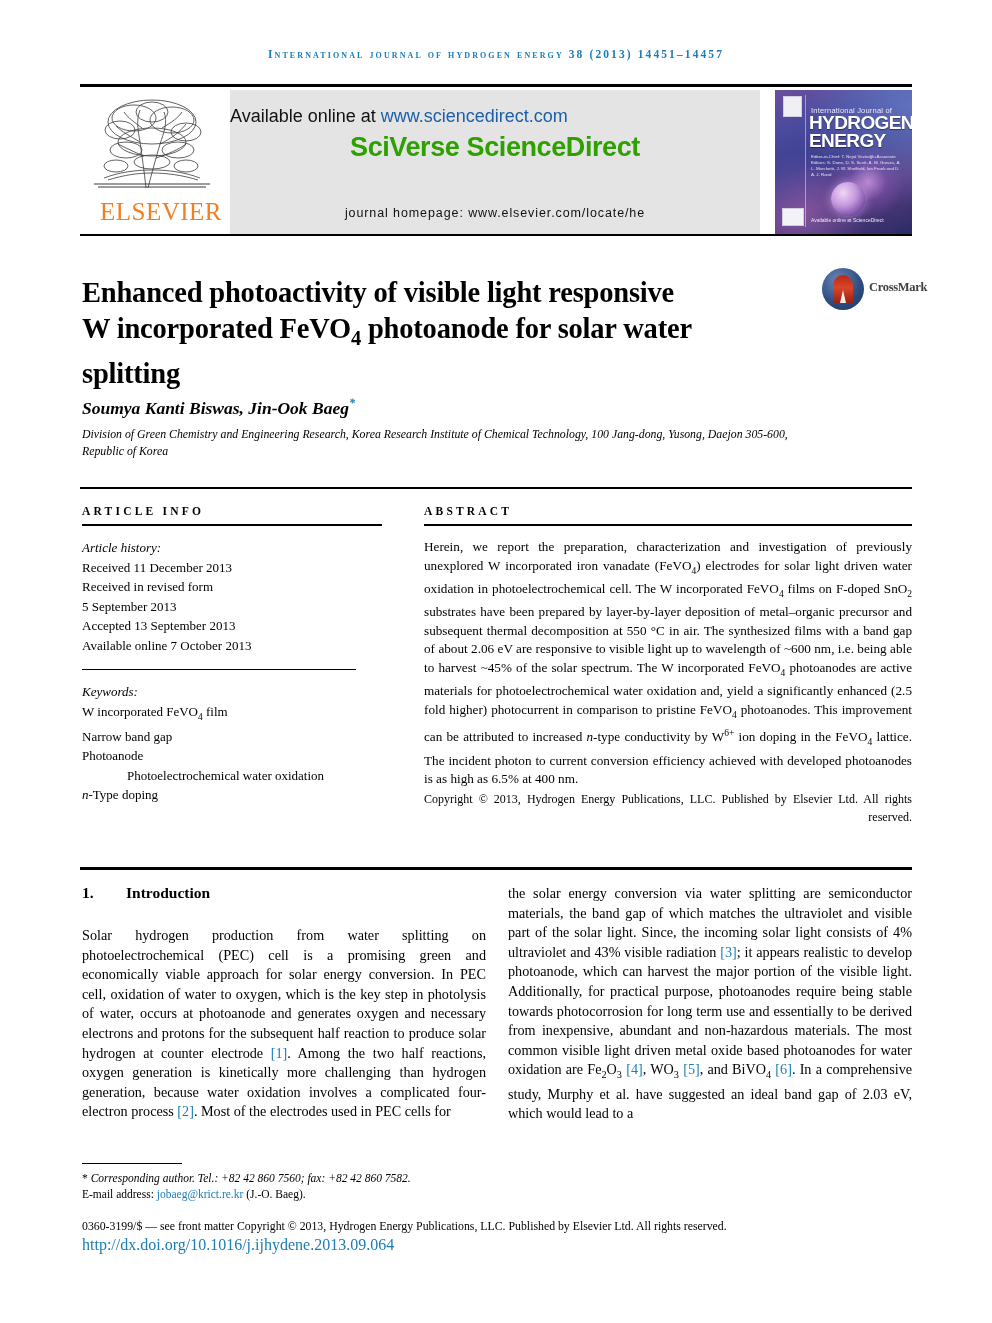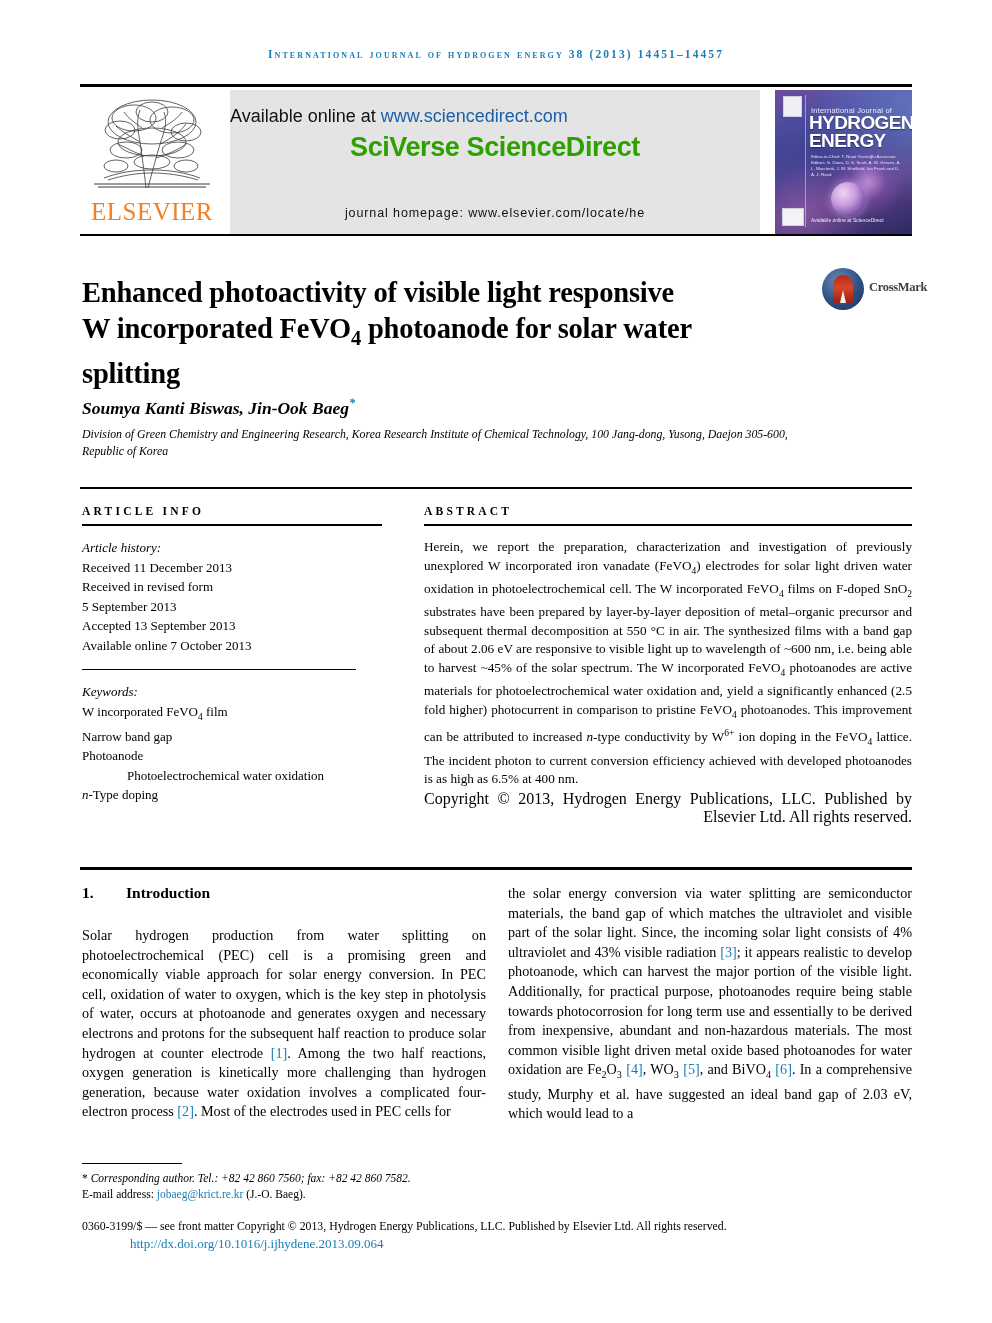--- a/index.html
+++ b/index.html
@@ -62,21 +62,21 @@
   }
   .tree {
     position: absolute;
     left: 4px; top: 2px;
     width: 132px; height: 104px;
   }
   .elsevier-word {
     position: absolute;
     left: 0; top: 108px;
     width: 140px;
-    text-align: center;
+    text-align: right;
     color: #f08023;
     font-family: "Liberation Serif", serif;
     font-size: 25px;
     letter-spacing: 0.5px;
   }
   .sd-band {
     position: absolute;
     left: 150px; top: 6px;
     width: 530px;
     height: 144px;
@@ -327,21 +327,21 @@
   .abs-body {
     margin-top: 12px;
     font-family: "Liberation Serif", serif;
     font-size: 13.2px;
     line-height: 18.6px;
     text-align: justify;
   }
   .abs-copy {
     margin-top: 1px;
     font-family: "Liberation Serif", serif;
-    font-size: 16px;
+    font-size: 12px;
     line-height: 18.6px;
     text-align: justify;
     text-align-last: right;
   }
   .rule-thick-2 {
     position: absolute;
     left: 80px; top: 867px;
     width: 832px; height: 3px;
     background: #000;
   }
@@ -397,23 +397,22 @@
     width: 830px;
     font-family: "Liberation Serif", serif;
     font-size: 11.8px;
     line-height: 17px;
   }
   .doi {
     position: absolute;
     left: 82px; top: 1236px;
     width: 830px;
     font-family: "Liberation Serif", serif;
-    font-size: 13px;
+    font-size: 16px;
     color: #1a7db6;
-    margin-left: 48px;
   }
   sub { font-size: 0.72em; }
   sup { font-size: 0.72em; }
 </style>
 </head>
 <body>
 
 <div class="page">
 
   <div class="running-head">International Journal of Hydrogen Energy 38 (2013) 14451–14457</div>

